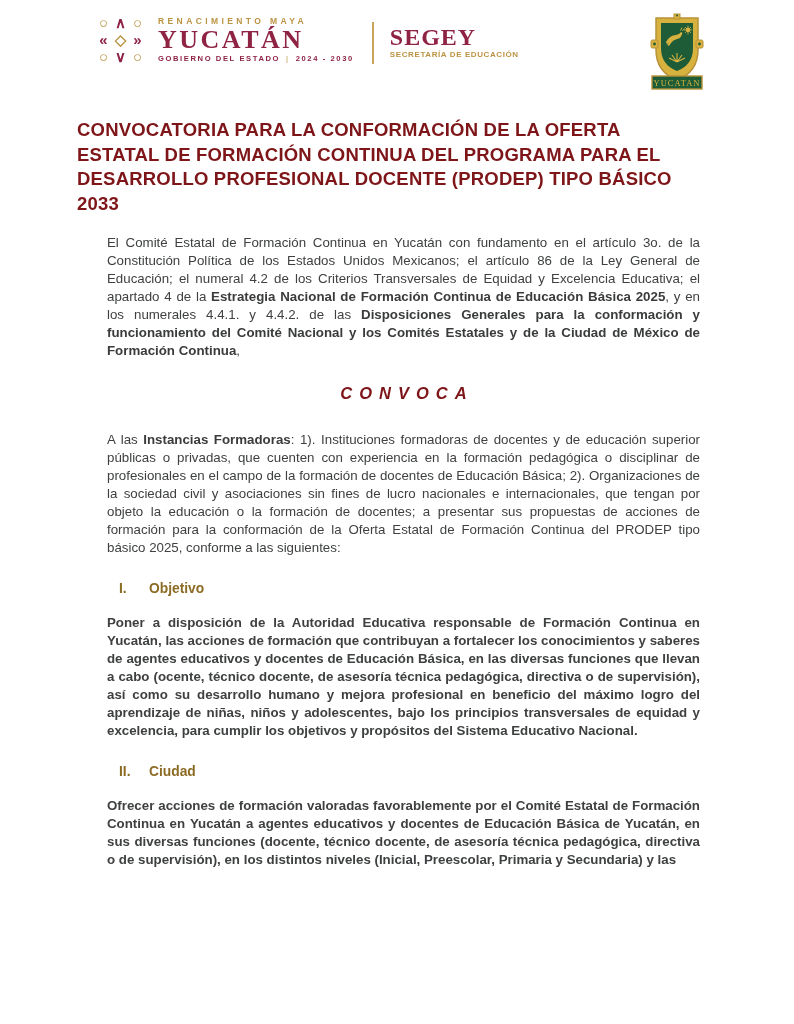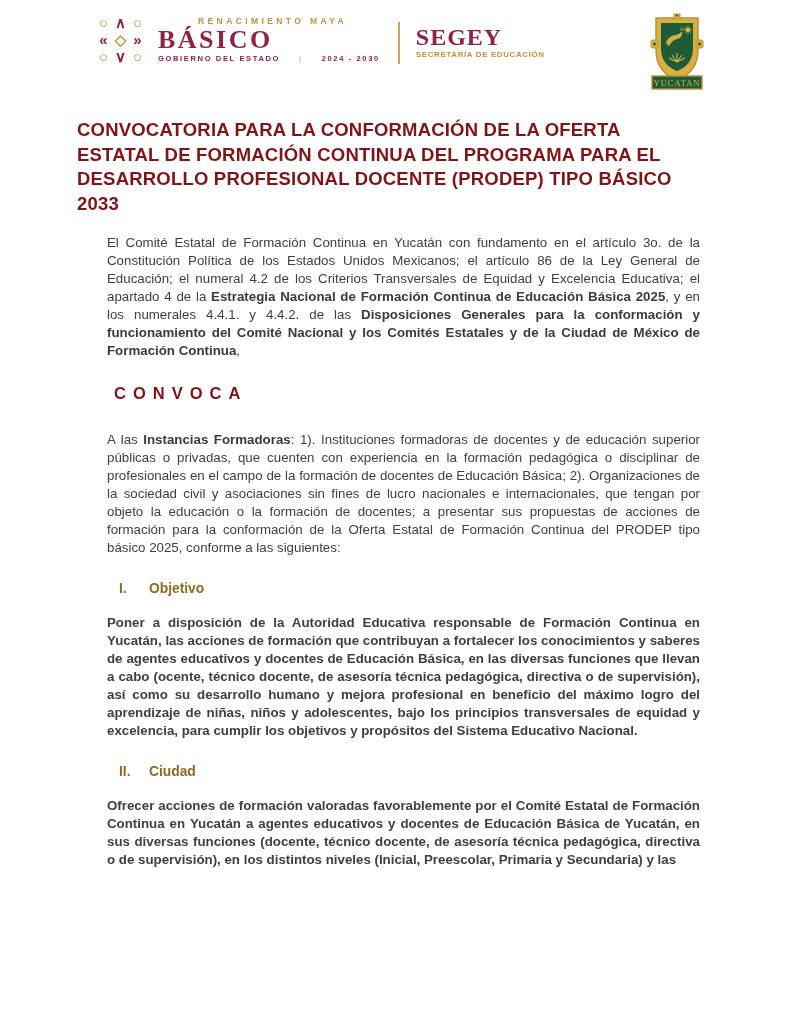--- a/index.html
+++ b/index.html
@@ -14,25 +14,25 @@
     display:flex; align-items:flex-start; padding:14px 88px 0 95px;
   }
   .brand-left { display:flex; align-items:center; }
   .glyph { display:flex; flex-direction:column; line-height:17px; font-size:15px;
     font-weight:bold; text-align:center; margin-right:12px; }
   .glyph-row { display:flex; justify-content:center; }
   .glyph-row span { width:17px; display:inline-block; }
   .g-gold { color:#bb9343; }
   .g-mar  { color:#8f2344; }
   .wordmark { display:flex; flex-direction:column; }
-  .tagline { font-size:8.5px; font-weight:bold; letter-spacing:3.4px; color:#bb9343;margin-left:40px; }
+  .tagline { font-size:8.5px; font-weight:bold; letter-spacing:3.4px; color:#bb9343; }
   .brand-name { font-family:"Liberation Serif", serif; font-weight:bold;
     font-size:26px; letter-spacing:2.5px; color:#8f2344; line-height:28px; }
   .gov-line { font-size:7.6px; font-weight:bold; letter-spacing:1.6px; color:#8f2344;
-    display:flex; align-items:center; gap:19px; }
+    display:flex; align-items:center; gap:6px; }
   .gov-line .sep { color:#bb9343; font-weight:normal; }
   .v-divider { width:2px; height:42px; background:#c9a45c; margin:8px 16px 0 18px; }
   .segey-block { display:flex; flex-direction:column; margin-top:10px; }
   .segey-acronym { font-family:"Liberation Serif", serif; font-weight:bold;
     font-size:24px; color:#8f2344; line-height:26px; letter-spacing:1px; }
   .segey-name { font-size:8px; font-weight:bold; letter-spacing:0.6px; color:#bb9343; }
   .header-spacer { flex:1; }
   .shield-wrap { margin-top:-2px; }
   
   .doc-title {
@@ -41,22 +41,22 @@
   }
   
   .content { padding:0 94px 0 107px; }
   .para {
     text-align:justify; font-size:13.3px; line-height:18px; color:#3f4041;
   }
   .para .bold { font-weight:bold; color:#3a3b3c; }
   .p-intro { margin-top:18px; }
   .p-convoca-body { margin-top:28px; }
   .big-heading {
-    text-align:left; color:#7e1518; font-weight:bold; font-size:16.5px;
-    letter-spacing:7px; margin-top:24px; margin-bottom:22px; text-indent:7px;
+    text-align:center; color:#7e1518; font-weight:bold; font-size:16.5px;
+    letter-spacing:7px; margin-top:24px; margin-bottom:22px; text-indent:7px;font-style:italic;
   }
   .section-heading {
     display:flex; color:#8c6c24; font-weight:bold; font-size:13.8px;
     margin-top:24px; margin-bottom:18px;
   }
   .section-numeral { width:42px; padding-left:12px; }
   .section-body { margin-top:0;font-weight:bold; }
 </style>
 </head>
 <body>
@@ -77,21 +77,21 @@
             <span class="g-mar">»</span>
         </div>
         <div class="glyph-row">
           <span class="g-gold">○</span>
             <span class="g-mar">∨</span>
             <span class="g-gold">○</span>
         </div>
       </div>
       <div class="wordmark">
         <span class="tagline">RENACIMIENTO MAYA</span>
-        <span class="brand-name">BÁSICO</span>
+        <span class="brand-name">YUCATÁN</span>
         <span class="gov-line">
           <span>GOBIERNO DEL ESTADO</span>
           <span class="sep">|</span>
           <span>2024 - 2030</span>
         </span>
       </div>
     </div>
     <div class="v-divider"></div>
     <div class="segey-block">
       <span class="segey-acronym">SEGEY</span>

